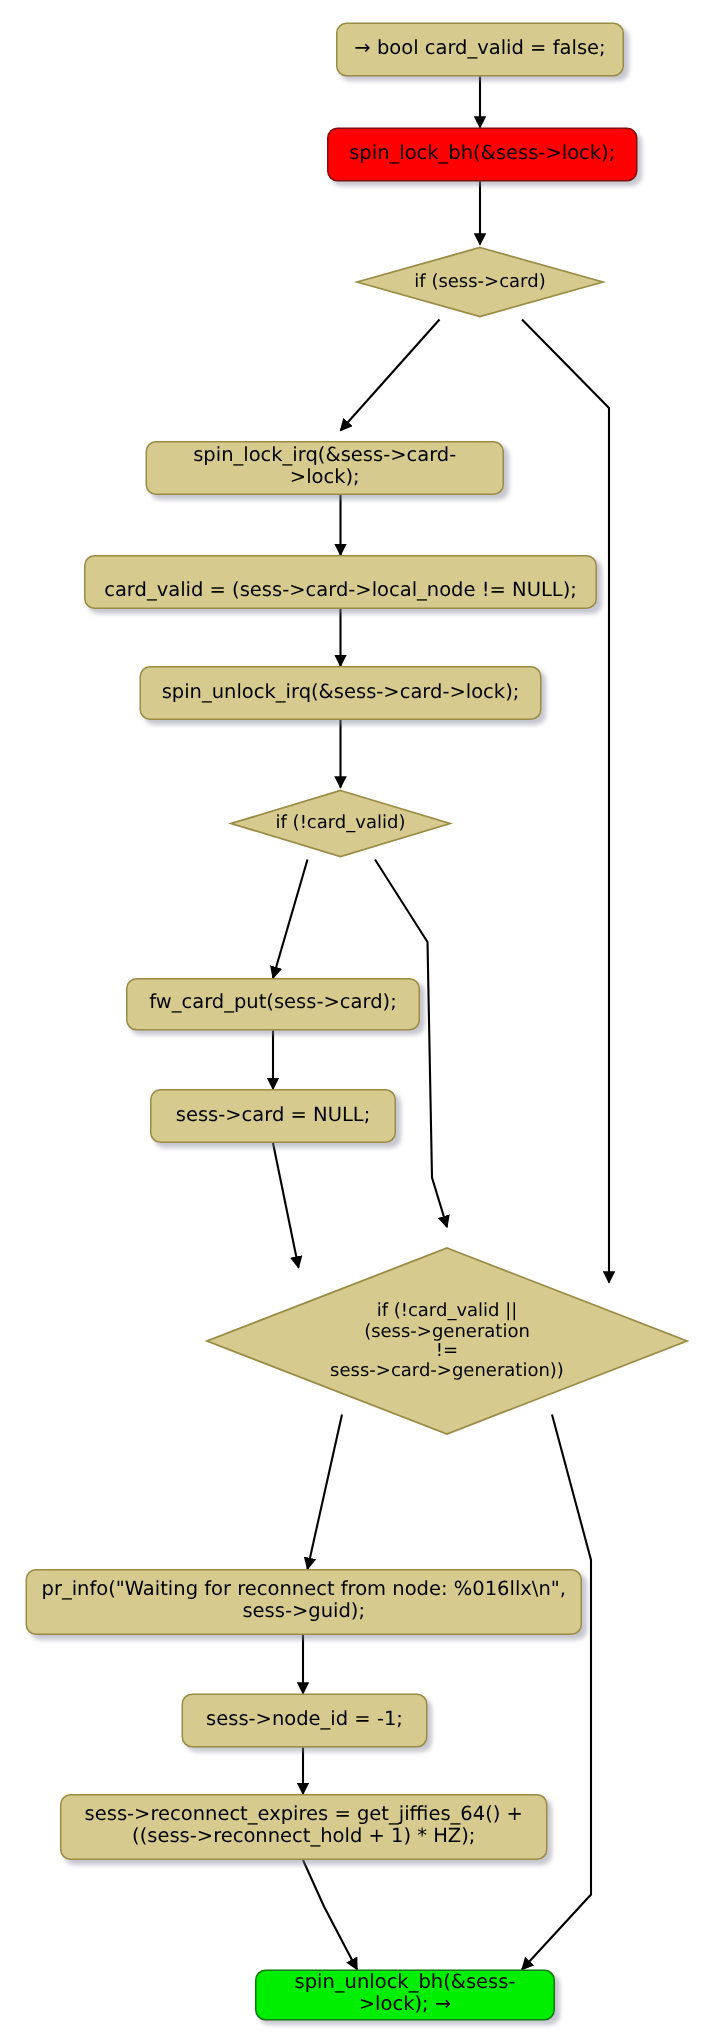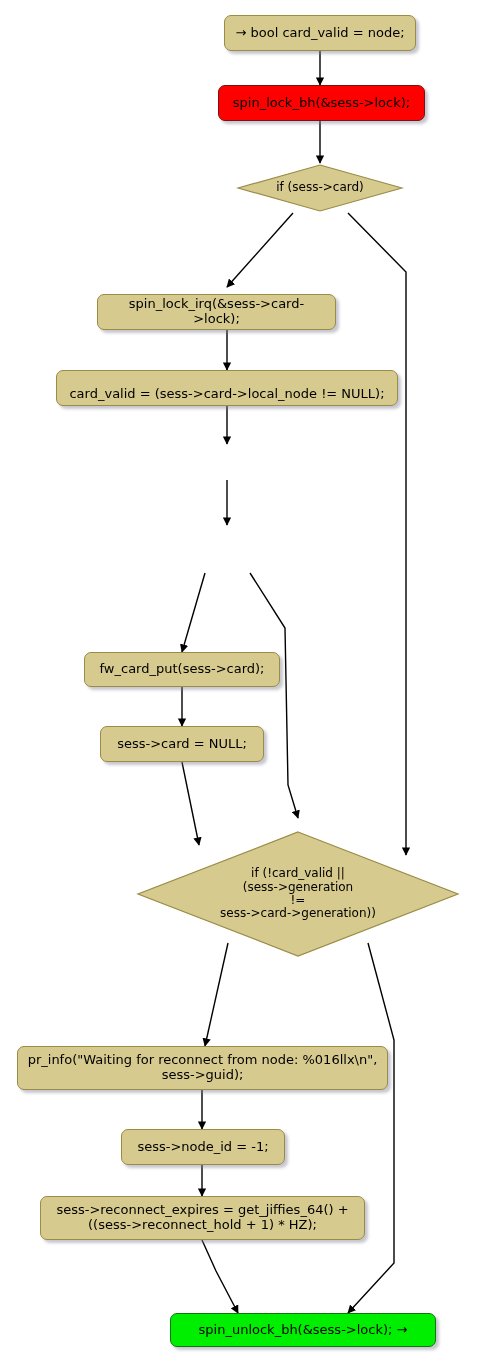--- a/index.html
+++ b/index.html
@@ -115,21 +115,21 @@
 
       <path d="M 202 1090 L 202 1129"></path>
 
       <path d="M 202 1165 L 202 1196"></path>
 
       <path d="M 202 1240 L 216 1271 L 238 1313"></path>
     </g>
   </svg>
 
   <div class="node activity" style="left:224px; top:15px; width:192px; height:36px;">
-    <span class="lbl">→ bool card_valid = node;</span>
+    <span class="lbl">→ bool card_valid = false;</span>
   </div>
 
   <div class="node activity start-red" style="left:218px; top:85px; width:207px; height:36px;">
     <span class="lbl">spin_lock_bh(&amp;sess-&gt;lock);</span>
   </div>
 
   <div class="node decision" style="left:236px; top:163px; width:168px; height:50px;">
     <svg class="dia" viewBox="0 0 168 50" preserveAspectRatio="none">
       <polygon points="84,2 166,25 84,48 2,25" fill="#D6CA8E" stroke="#9A8B45" stroke-width="1.2" style="filter:none"></polygon>
     </svg>
@@ -137,21 +137,30 @@
   </div>
 
   <div class="node activity" style="left:97px; top:294px; width:239px; height:36px;">
     <span class="lbl">spin_lock_irq(&amp;sess-&gt;card-&gt;lock);</span>
   </div>
 
   <div class="node activity" style="left:56px; top:370px; width:342px; height:36px;align-items:flex-end;">
     <span class="lbl">card_valid = (sess-&gt;card-&gt;local_node != NULL);</span>
   </div>
 
+  <div class="node activity" style="left:93px; top:444px; width:268px; height:36px;">
+    <span class="lbl">spin_unlock_irq(&amp;sess-&gt;card-&gt;lock);</span>
+  </div>
 
+  <div class="node decision" style="left:152px; top:525px; width:150px; height:48px;">
+    <svg class="dia" viewBox="0 0 150 48" preserveAspectRatio="none">
+      <polygon points="75,2 148,24 75,46 2,24" fill="#D6CA8E" stroke="#9A8B45" stroke-width="1.2"></polygon>
+    </svg>
+    <span class="lbl">if (!card_valid)</span>
+  </div>
 
   <div class="node activity" style="left:84px; top:652px; width:196px; height:35px;">
     <span class="lbl">fw_card_put(sess-&gt;card);</span>
   </div>
 
   <div class="node activity" style="left:100px; top:726px; width:164px; height:36px;">
     <span class="lbl">sess-&gt;card = NULL;</span>
   </div>
 
   <div class="node decision" style="left:135px; top:830px; width:326px; height:128px;">
@@ -171,17 +180,17 @@
 
   <div class="node activity" style="left:121px; top:1129px; width:164px; height:36px;">
     <span class="lbl">sess-&gt;node_id = -1;</span>
   </div>
 
   <div class="node activity" style="left:40px; top:1196px; width:325px; height:44px;">
     <span class="lbl">sess-&gt;reconnect_expires = get_jiffies_64() +
 ((sess-&gt;reconnect_hold + 1) * HZ);</span>
   </div>
 
-  <div class="node activity end-green" style="left:170px; top:1313px; width:266px; height:34px;">
+  <div class="node activity end-green" style="left:170px; top:1313px; width:200px; height:34px;">
     <span class="lbl">spin_unlock_bh(&amp;sess-&gt;lock); →</span>
   </div>
 
 </div>
 
 </body></html>

